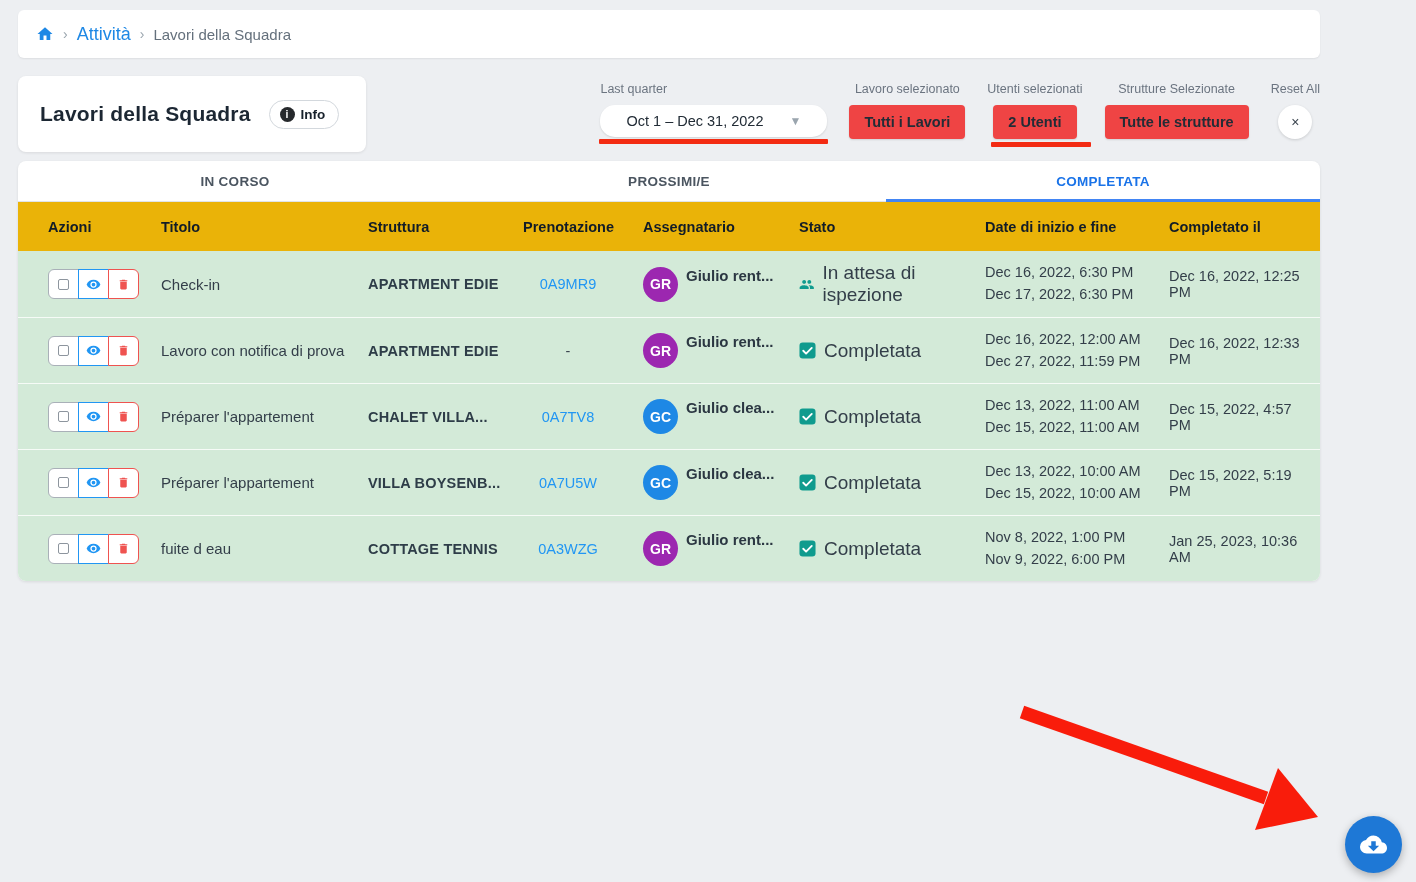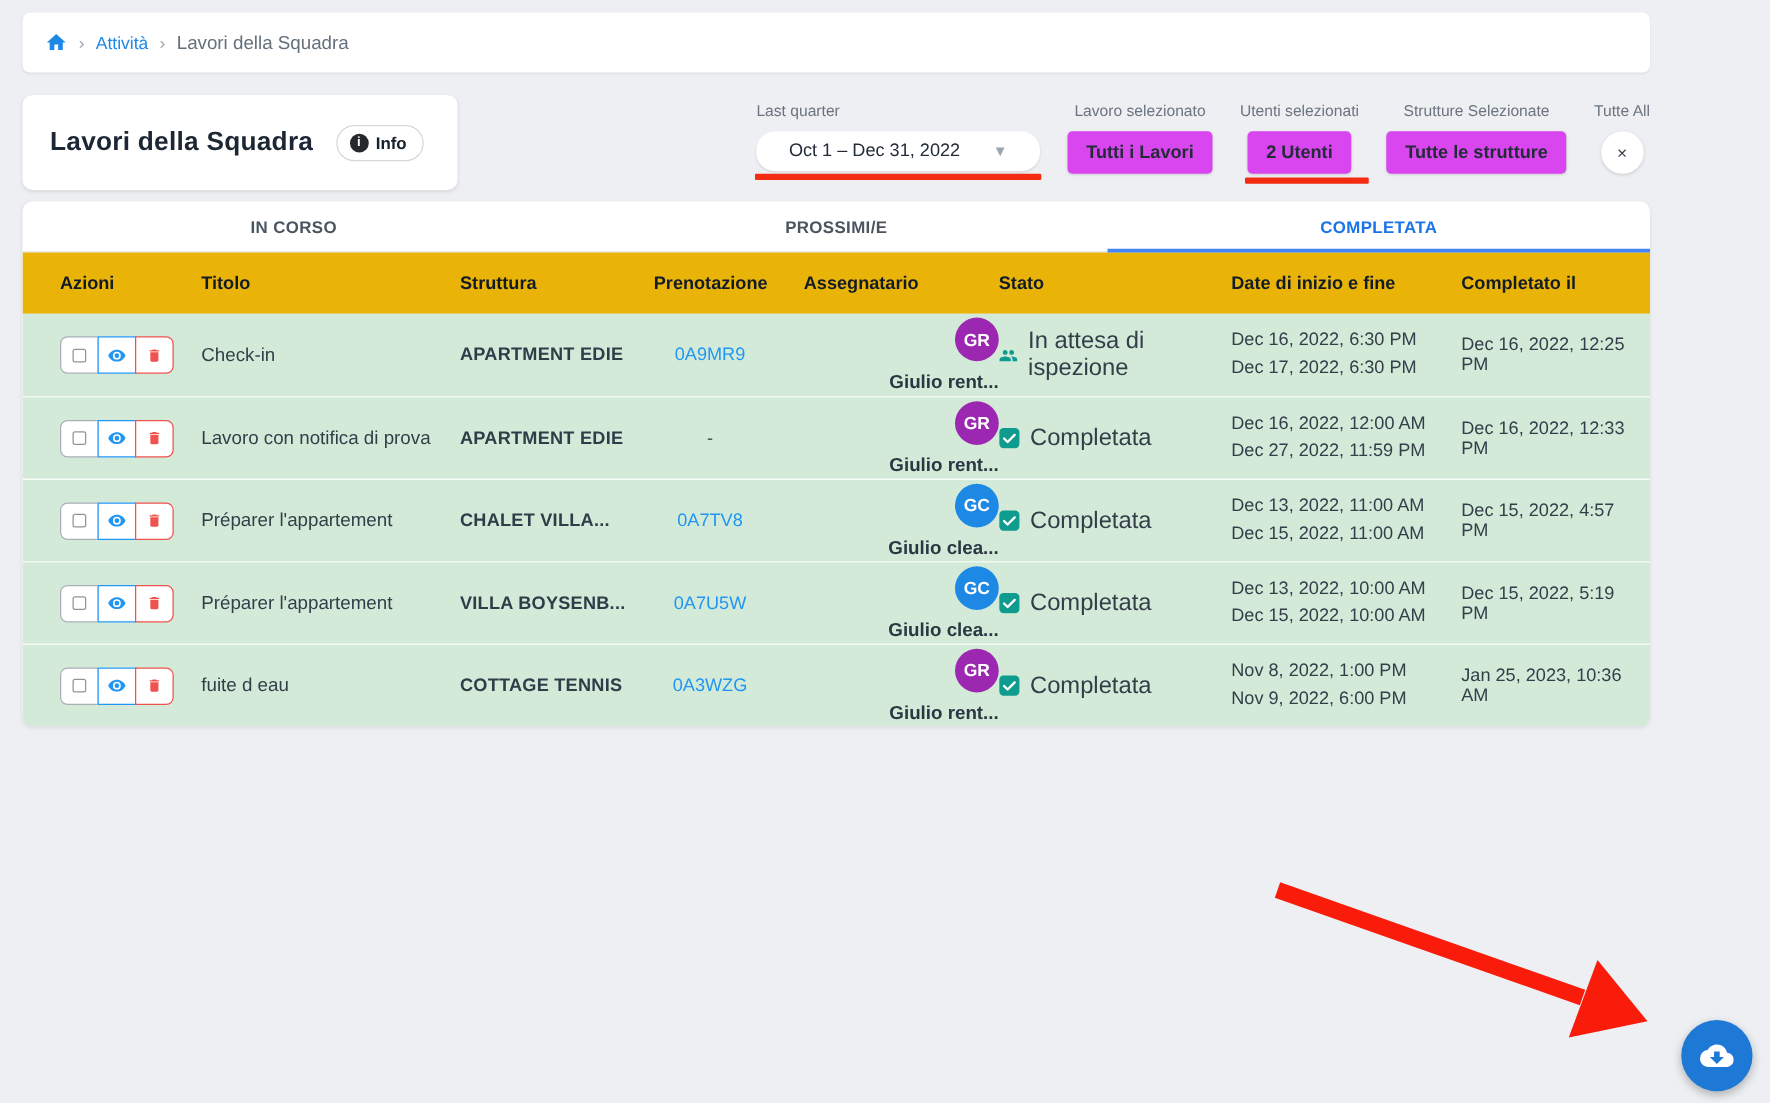--- a/index.html
+++ b/index.html
@@ -10,21 +10,21 @@
     position:relative;
     overflow:hidden;
     color:#1f2a37;
   }
   
   .breadcrumb-bar {
     position:absolute; left:18px; top:10px; width:1302px; height:48px;
     background:#fff; border-radius:6px; box-shadow:0 1px 2px rgba(0,0,0,.07);
     display:flex; align-items:center; padding:0 18px; gap:9px;
   }
-  .crumb-link { color:#1e88e5; font-size:14px; text-decoration:none; cursor:pointer; }
+  .crumb-link { color:#1e88e5; font-size:18px; text-decoration:none; cursor:pointer; }
   .crumb-current { color:#64707c; font-size:15px; }
   .crumb-sep { color:#9aa5ae; font-size:14px; }
   .home-icon { display:flex; align-items:center; cursor:pointer; }
 
   
   .header-row { position:absolute; left:18px; top:76px; width:1302px; height:76px; display:flex; justify-content:space-between; }
   .title-card {
     background:#fff; border-radius:8px; box-shadow:0 1px 3px rgba(0,0,0,.09);
     width:348px; height:76px; display:flex; align-items:center; gap:18px; padding:0 22px;
   }
@@ -47,21 +47,21 @@
     position:relative; background:#fff; border-radius:15px; box-shadow:0 1px 2px rgba(0,0,0,.12);
     display:flex; align-items:center; gap:26px; padding:8px 26px; cursor:pointer;
     font-size:14.5px; color:#222c36;
   }
   .date-select::after {
     content:""; position:absolute; left:-1px; right:-1px; top:calc(100% + 2px);
     height:5px; background:#f32b13; border-radius:1px;
   }
   .select-caret { color:#9aa5ae; font-size:12px; }
   .filter-btn {
-    background:#d946ef; border:none; border-radius:4px; box-shadow:0 1px 2px rgba(0,0,0,.12);
+    background:#ef4444; border:none; border-radius:4px; box-shadow:0 1px 2px rgba(0,0,0,.12);
     padding:9px 15px; font-size:14.5px; font-weight:700; color:#222c36; cursor:pointer;
     font-family:inherit; white-space:nowrap; position:relative;
   }
   .filter-btn.underlined::after {
     content:""; position:absolute; left:-2px; right:-14px; top:calc(100% + 3px);
     height:5px; background:#f32b13; border-radius:1px;
   }
   .reset-btn {
     width:34px; height:34px; border-radius:50%; border:none; background:#fff;
     box-shadow:0 1px 3px rgba(0,0,0,.15); font-size:14px; color:#3a444e; cursor:pointer;
@@ -89,21 +89,21 @@
   }
   .thead { background:#eab308; height:49px; font-size:14.5px; font-weight:700; color:#121c27; }
   .trow { background:#d3ead8; height:66px; border-top:1px solid rgba(255,255,255,.8); }
   .trow:first-of-type { border-top:none; }
 
   .cell-title { font-size:15px; color:#333e49; padding-right:10px; }
   .cell-structure { font-size:14.5px; font-weight:700; color:#2e3d48; letter-spacing:.2px; padding-right:8px; }
   .cell-booking { text-align:center; padding-right:30px; }
   .booking-link { color:#2196f3; font-size:14.5px; text-decoration:none; cursor:pointer; }
   .booking-link.dash { color:#3c4650; cursor:default; text-decoration:none; }
-  .cell-assignee { display:flex; align-items:flex-end; gap:8px;flex-direction:column; }
+  .cell-assignee { display:flex; align-items:flex-start; gap:8px; }
   .avatar {
     width:35px; height:35px; border-radius:50%; flex:0 0 35px;
     color:#fff; font-size:14px; font-weight:700; display:flex; align-items:center; justify-content:center;
   }
   .assignee-name { font-size:15px; font-weight:700; color:#2b3742; white-space:nowrap; }
   .cell-status { display:flex; align-items:center; gap:8px; font-size:19px; color:#333e49; }
   .cell-dates { font-size:14.5px; color:#333e49; line-height:1.5; }
   .cell-completed { font-size:14.5px; color:#333e49; }
 
   
@@ -165,21 +165,21 @@
     </div>
     <div class="filter-group">
       <span class="filter-label">Utenti selezionati</span>
       <button class="filter-btn underlined">2 Utenti</button>
     </div>
     <div class="filter-group">
       <span class="filter-label">Strutture Selezionate</span>
       <button class="filter-btn">Tutte le strutture</button>
     </div>
     <div class="filter-group">
-      <span class="filter-label">Tutte All</span>
+      <span class="filter-label">Reset All</span>
       <button class="reset-btn">
         <span>×</span>
       </button>
     </div>
   </div>
 </div>
 
 <div class="main-card">
   <div class="tabs">
     <div class="tab">IN CORSO</div>

